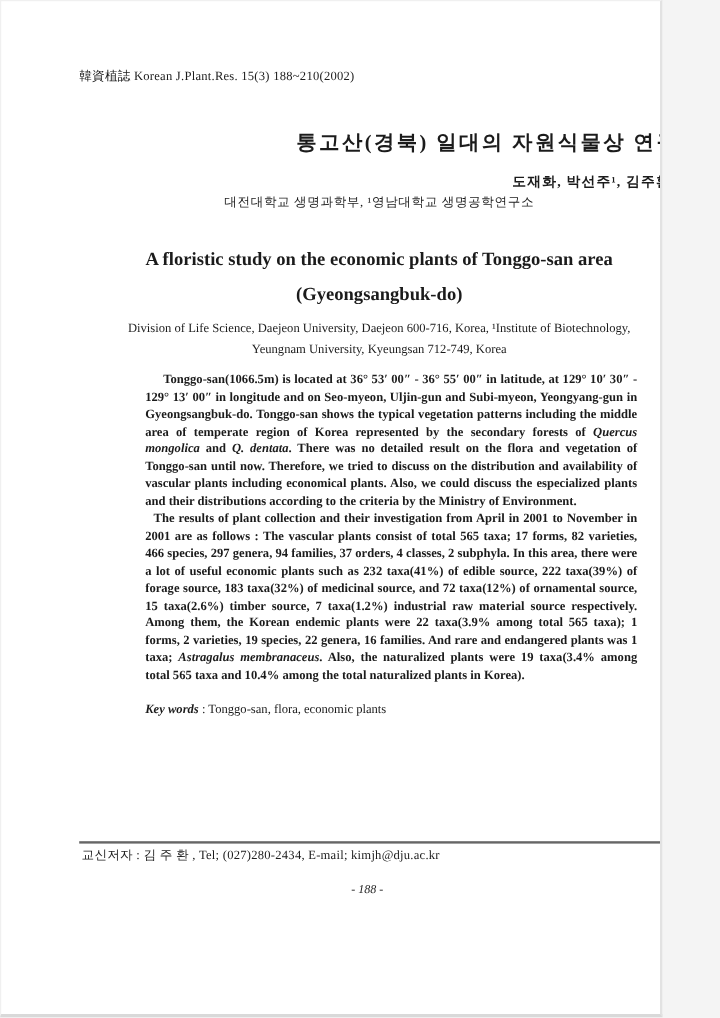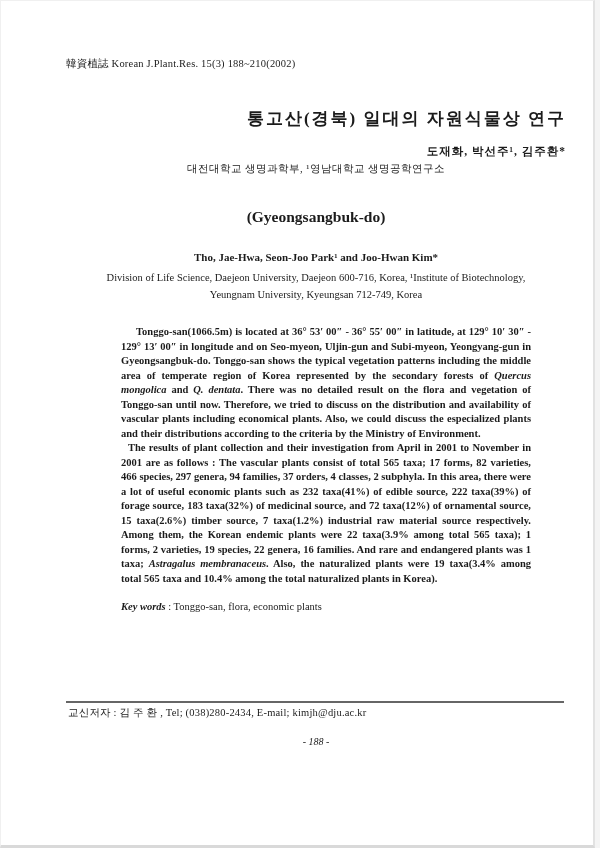--- a/index.html
+++ b/index.html
@@ -1,18 +1,18 @@
 <!DOCTYPE html>
 <html><head>
 <meta charset="utf-8">
 <style>
   html, body { margin: 0; padding: 0; background: #f4f4f4; }
   .page {
     position: relative;
-    width: 595px;
+    width: 552px;
     height: 848px;
     background: #ffffff;
     box-sizing: border-box;
     border-top: 1px solid #f0f0f0;
     border-left: 1px solid #f0f0f0;
     border-right: 2px solid #e2e2e2;
     border-bottom: 3px solid #d9d9d9;
     font-family: "Liberation Serif", "DejaVu Serif", serif;
     color: #1b1b1b;
     overflow: hidden;
@@ -67,21 +67,21 @@
     line-height: 17px;
   }
   .abstract-heading {
     margin-top: 17px;
     text-align: center;
     font-size: 13px;
     font-weight: bold;
     letter-spacing: 0.8px;
   }
   .abstract-body {
-    margin-top: 22px;
+    margin-top: 10px;
     margin-left: 55px;
     width: 410px;
     font-size: 10.5px;
     font-weight: bold;
     line-height: 14.5px;
     text-align: justify;
   }
   .abstract-body p { margin: 0; }
   .abstract-body p.p1 { text-indent: 15px; }
   .abstract-body p.p2 { text-indent: 7px; }
@@ -102,21 +102,21 @@
   }
   .correspondence {
     position: absolute;
     left: 67px;
     top: 705px;
     font-size: 10.5px;
     letter-spacing: 0.2px;
   }
   .page-number {
     position: absolute;
-    left: 65px;
+    left: 55px;
     top: 735px;
     width: 500px;
     text-align: center;
     font-size: 10px;
     font-style: italic;
   }
 </style>
 </head>
 <body>
 
@@ -125,40 +125,40 @@
 
     <div class="journal-header">韓資植誌  Korean J.Plant.Res. 15(3) 188~210(2002)</div>
 
     <div class="k-title">통고산(경북) 일대의 자원식물상 연구</div>
 
     <div class="k-authors">도재화,  박선주¹,  김주환*</div>
 
     <div class="k-affil">대전대학교 생명과학부, ¹영남대학교 생명공학연구소</div>
 
     <div class="e-title">
+      <div>A floristic study on the economic plants of Tonggo-san area</div>
       <div>(Gyeongsangbuk-do)</div>
     </div>
 
-    <div class="e-authors">Tho, Jae-Hwa, Seon-Joo Park¹ and Joo-Hwan Kim*</div>
 
     <div class="e-affil">
       <div>Division of Life Science, Daejeon University, Daejeon 600-716, Korea, ¹Institute of  Biotechnology,</div>
       <div>Yeungnam University, Kyeungsan 712-749, Korea</div>
     </div>
 
 
     <div class="abstract-body">
       <p class="p1"><span>Tonggo-san(1066.5m) is located at 36° 53′ 00″ - 36° 55′ 00″ in latitude, at 129° 10′ 30″ - 129° 13′ 00″ in longitude and on Seo-myeon, Uljin-gun and Subi-myeon, Yeongyang-gun in Gyeongsangbuk-do. Tonggo-san shows the typical vegetation patterns including the middle area of temperate region of Korea represented by the secondary forests of </span><i>Quercus mongolica</i><span> and </span><i>Q. dentata</i><span>.  There was no detailed result on the flora and vegetation of Tonggo-san until now. Therefore, we tried to discuss on the distribution and availability of vascular plants including economical plants. Also, we could discuss the especialized plants and their distributions according to the criteria by the Ministry of Environment.</span></p>
       <p class="p2"><span>The results of plant collection and their investigation from April in 2001 to November in 2001 are as follows : The vascular plants consist of total 565 taxa; 17 forms, 82 varieties, 466 species, 297 genera, 94 families, 37 orders, 4 classes, 2 subphyla. In this area, there were a lot of useful economic plants such as 232 taxa(41%) of edible source, 222 taxa(39%) of forage source, 183 taxa(32%) of medicinal source, and 72 taxa(12%) of ornamental source, 15 taxa(2.6%) timber source, 7 taxa(1.2%) industrial raw material source respectively. Among them, the Korean endemic plants were 22 taxa(3.9% among total 565 taxa); 1 forms, 2 varieties, 19 species, 22 genera, 16 families. And rare and endangered plants was 1 taxa; </span><i>Astragalus membranaceus</i><span>. Also, the naturalized plants were 19 taxa(3.4% among total 565 taxa and 10.4% among the total naturalized plants in Korea).</span></p>
     </div>
 
     <div class="keywords">
       <span class="kw-label">Key words</span><span> : </span><span>Tonggo-san, flora, economic plants</span>
     </div>
 
   </div>
 
   <div class="footer-rule"></div>
 
-  <div class="correspondence">교신저자 : 김 주 환 , Tel; (038)280-2434, E-mail; kimjh@dju.ac.kr</div>
+  <div class="correspondence">교신저자 : 김 주 환 , Tel; (027)280-2434, E-mail; kimjh@dju.ac.kr</div>
 
   <div class="page-number">- 188 -</div>
 </div>
 
 </body></html>

